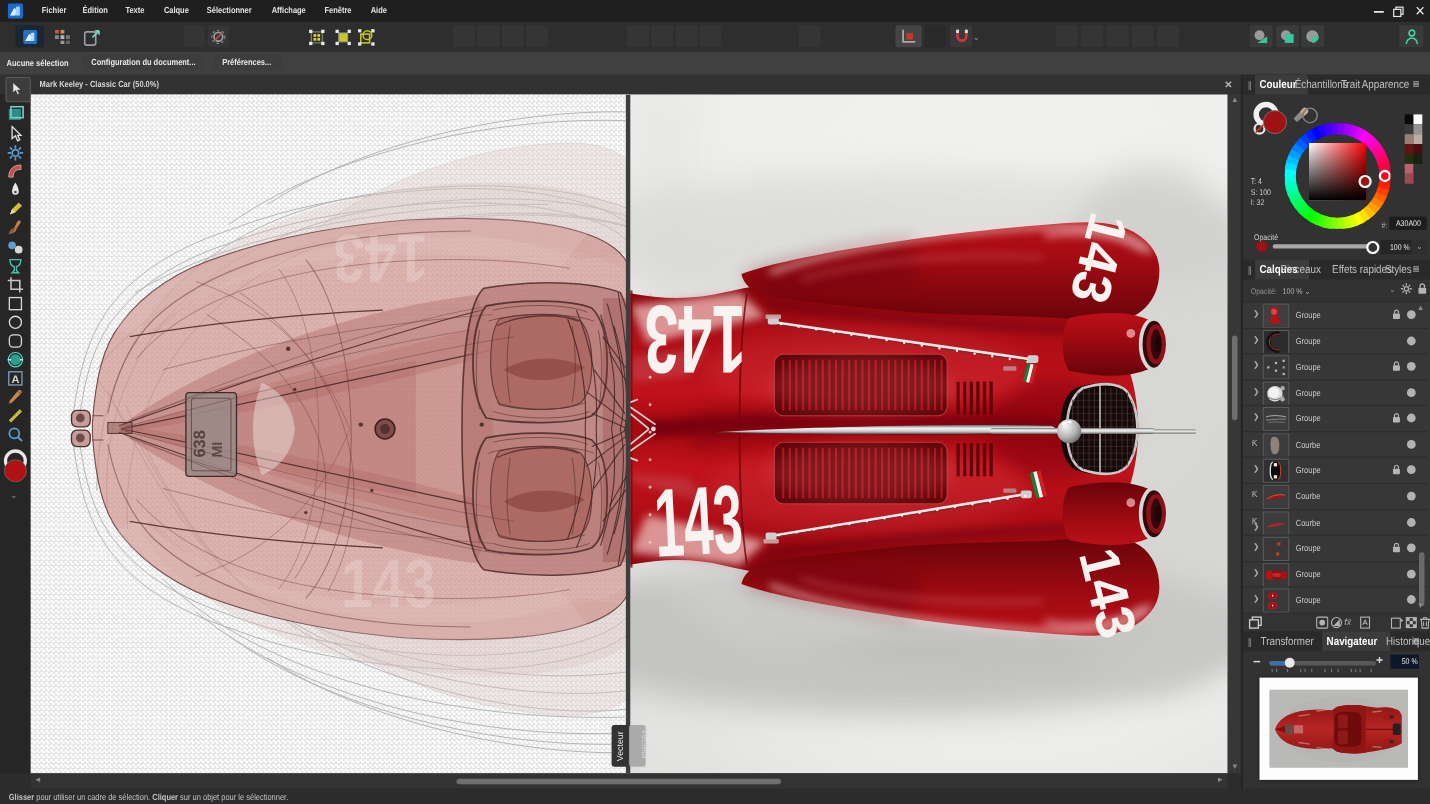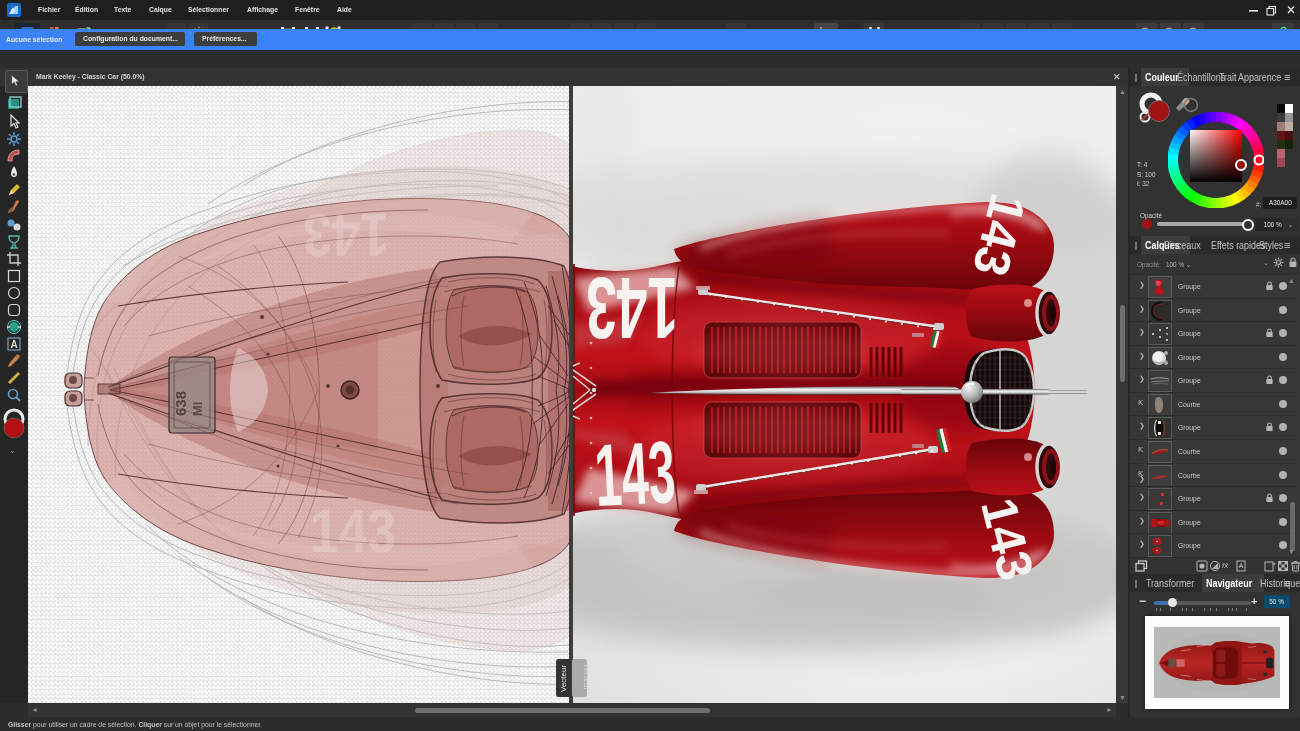--- a/index.html
+++ b/index.html
@@ -3,21 +3,21 @@
 <style>
   html,body{margin:0;padding:0;width:1300px;height:731px;overflow:hidden;background:#2c2c2c;
     font-family:"Liberation Sans",sans-serif;-webkit-font-smoothing:antialiased;}
   .t{display:inline-block;transform:scaleX(0.85);transform-origin:0 50%;white-space:nowrap;}
   .abs{position:absolute;}
   #menubar{left:0;top:0;width:1300px;height:20px;background:#1f1f1f;color:#dedede;font-size:8px;}
   .menu{position:absolute;top:5px;font-size:8px;color:#e2e2e2;font-weight:bold;}
   #toolbar{left:0;top:20px;width:1300px;height:27px;background:#2e2e2e;border-bottom:1px solid #242424;}
   .tbtn{position:absolute;top:3px;height:20px;background:#3a3a3a;border-radius:2px;}
   .tbtn.dis{background:#353535;}
-  #contextbar{left:0;top:29px;width:1300px;height:21px;background:#3b82f6;border-bottom:1px solid #242424;color:#e8e8e8;font-size:8px;font-weight:bold;}
+  #contextbar{left:0;top:47px;width:1300px;height:21px;background:#404040;border-bottom:1px solid #242424;color:#e8e8e8;font-size:8px;font-weight:bold;}
   .cbtn{position:absolute;top:3px;height:14px;background:#3d3d3d;border-radius:2px;color:#e8e8e8;font-size:8px;font-weight:bold;line-height:14px;padding:0 8px;}
   #tabbar{left:0;top:68px;width:1128px;height:18px;background:#323232;color:#d6d6d6;font-size:8px;font-weight:bold;}
   #toolcol{left:0;top:86px;width:28px;height:617px;background:#262626;}
   #canvas{left:28px;top:86px;width:1088px;height:617px;background:#f0f0ee;}
   #vscroll{left:1116px;top:86px;width:13px;height:617px;background:#373737;}
   #hscroll{left:28px;top:703px;width:1088px;height:14px;background:#333333;}
   #statusbar{left:0;top:717px;width:1300px;height:14px;background:#2c2c2c;color:#c2c2c2;font-size:8px;}
   #panels{left:1128px;top:68px;width:172px;height:649px;background:#323232;border-left:2px solid #252525;}
   .ptabs{position:absolute;left:0;width:170px;height:18px;background:#2a2a2a;color:#c0c0c0;font-size:10.5px;}
   .ptab{position:absolute;top:0;height:18px;line-height:18px;padding:0 4px;}
@@ -1050,21 +1050,21 @@
 <div class="abs" style="left:56px;top:540px;width:1px;height:3px;background:#7a7a7a"></div>
 <div class="abs" style="left:62px;top:540px;width:1px;height:3px;background:#7a7a7a"></div>
 <div class="abs" style="left:74px;top:540px;width:1px;height:3px;background:#7a7a7a"></div>
 <div class="abs" style="left:80px;top:540px;width:1px;height:3px;background:#7a7a7a"></div>
 <div class="abs" style="left:86px;top:540px;width:1px;height:3px;background:#7a7a7a"></div>
 <div class="abs" style="left:98px;top:540px;width:1px;height:3px;background:#7a7a7a"></div>
 <div class="abs" style="left:102px;top:540px;width:1px;height:3px;background:#7a7a7a"></div>
 <div class="abs" style="left:106px;top:540px;width:1px;height:3px;background:#7a7a7a"></div>
 <div class="abs" style="left:116px;top:540px;width:1px;height:3px;background:#7a7a7a"></div>
 <span class="abs" style="left:121px;top:527px;color:#d8d8d8;font-size:11px;font-weight:bold">+</span>
-<div class="abs" style="left:134px;top:527px;width:26px;height:13px;background:#0c4a6e;color:#e8e8e8;font-size:7.5px;line-height:13px;text-align:center"><span class="t" style="transform-origin:50% 50%">50 %</span></div>
+<div class="abs" style="left:134px;top:527px;width:26px;height:13px;background:#0f172a;color:#e8e8e8;font-size:7.5px;line-height:13px;text-align:right"><span class="t" style="transform-origin:50% 50%">50 %</span></div>
 <div class="abs" style="left:15px;top:548px;width:144px;height:93px;background:#fdfdfd;box-shadow:0 0 4px rgba(0,0,0,0.5)"></div>
 <div class="abs" style="left:24px;top:559px;width:126px;height:71px;background:#b9b9b7"></div>
 <svg class="abs" style="left:24px;top:559px" width="126" height="71" viewBox="0 0 126 71">
 <defs>
         <linearGradient id="ncar" x1="0" y1="0" x2="0" y2="1">
           <stop offset="0" stop-color="#8f1715"></stop>
           <stop offset="0.5" stop-color="#b82523"></stop>
           <stop offset="1" stop-color="#8f1715"></stop>
         </linearGradient>
       </defs>

